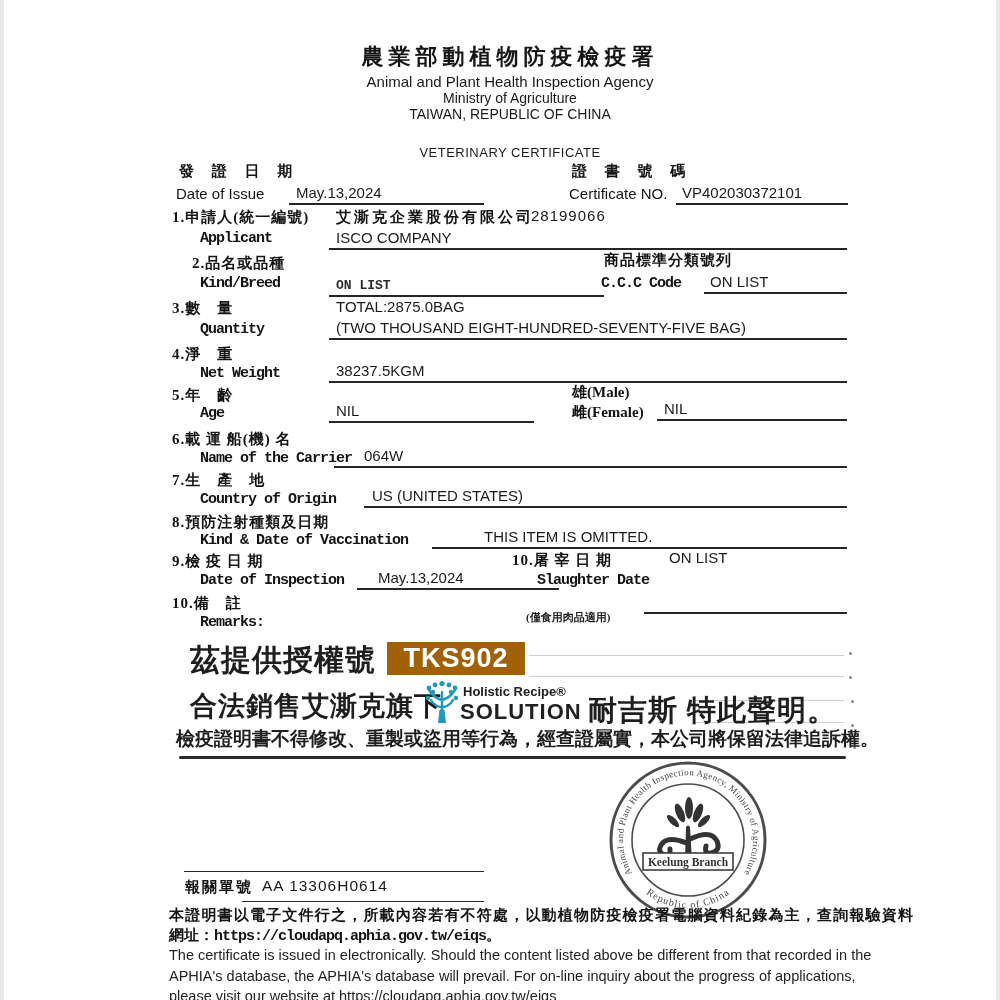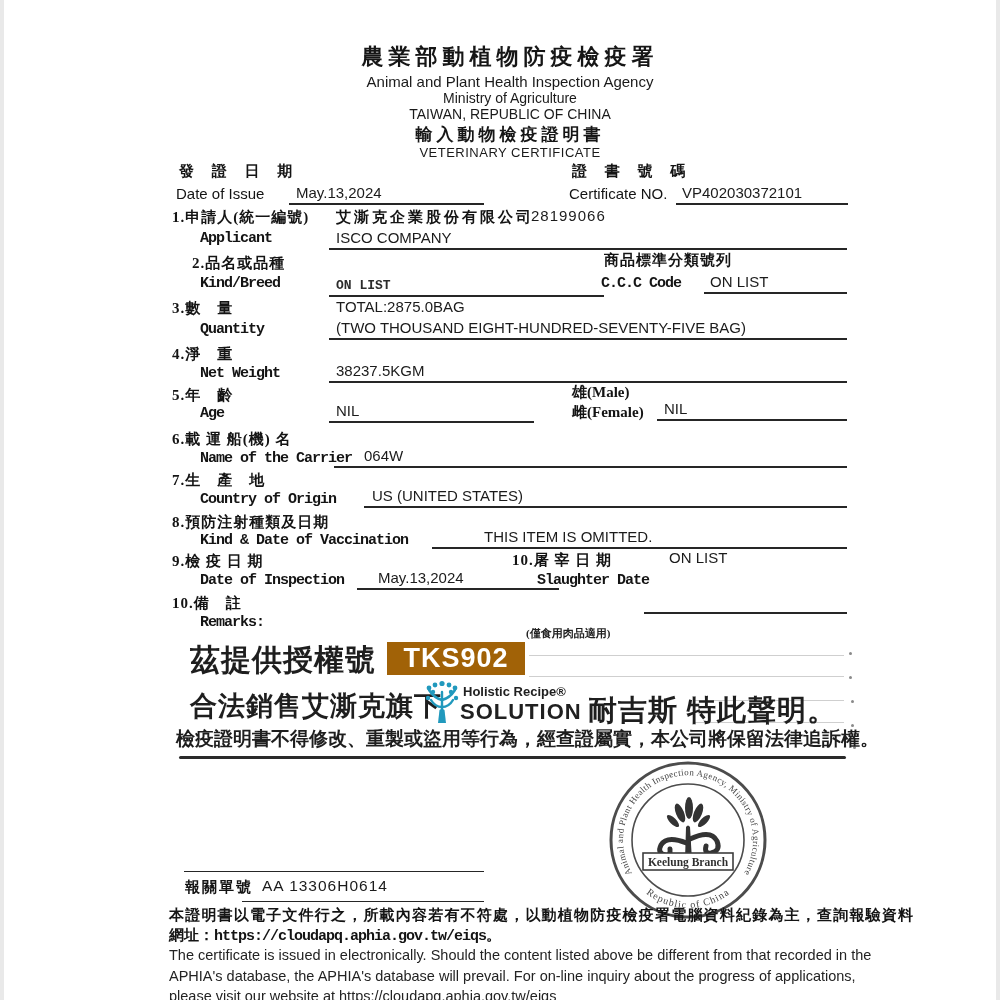--- a/index.html
+++ b/index.html
@@ -45,21 +45,20 @@
 </style>
 </head>
 <body>
 
 <div class="page">
 
   <div class="abs hdr hdr-zh1" style="top:42px;">農業部動植物防疫檢疫署</div>
   <div class="abs hdr hdr-en" style="top:73px;">Animal and Plant Health Inspection Agency</div>
   <div class="abs hdr hdr-en2" style="top:90px;">Ministry of Agriculture</div>
   <div class="abs hdr hdr-en2" style="top:106px;">TAIWAN, REPUBLIC OF CHINA</div>
-  <div class="abs hdr hdr-zh2" style="top:123px;">輸入動物檢疫證明書</div>
   <div class="abs hdr hdr-en3" style="top:145px;">VETERINARY CERTIFICATE</div>
 
   <div class="abs zh-label" style="left:175px;top:162px;letter-spacing:7px;">發 證 日 期</div>
   <div class="abs en-label-sans" style="left:172px;top:185px;">Date of Issue</div>
   <div class="abs val" style="left:292px;top:184px;">May.13,2024</div>
   <div class="line" style="left:285px;top:203px;width:195px;"></div>
 
   <div class="abs zh-label" style="left:568px;top:162px;letter-spacing:7px;">證 書 號 碼</div>
   <div class="abs en-label-sans" style="left:565px;top:185px;">Certificate NO.</div>
   <div class="abs val" style="left:678px;top:184px;">VP402030372101</div>
@@ -116,21 +115,21 @@
   <div class="abs val" style="left:480px;top:528px;">THIS ITEM IS OMITTED.</div>
   <div class="line" style="left:428px;top:547px;width:415px;"></div>
 
   <div class="abs zh-label" style="left:168px;top:552px;">9.檢 疫 日 期</div>
   <div class="abs zh-label" style="left:508px;top:551px;">10.屠 宰 日 期</div>
   <div class="abs val" style="left:665px;top:549px;">ON LIST</div>
   <div class="abs en-label" style="left:196px;top:572px;">Date of Inspection</div>
   <div class="abs val" style="left:374px;top:569px;">May.13,2024</div>
   <div class="line" style="left:353px;top:588px;width:202px;"></div>
   <div class="abs en-label" style="left:533px;top:572px;">Slaughter Date</div>
-  <div class="abs zh-small" style="left:522px;top:626px;">(僅食用肉品適用)</div>
+  <div class="abs zh-small" style="left:522px;top:610px;">(僅食用肉品適用)</div>
   <div class="line" style="left:640px;top:612px;width:203px;"></div>
 
   <div class="abs zh-label" style="left:168px;top:594px;">10.備　註</div>
   <div class="abs en-label" style="left:196px;top:614px;">Remarks:</div>
 
   <div class="faint-line" style="left:525px;top:655px;width:315px;"></div>
   <div class="faint-line" style="left:525px;top:676px;width:315px;"></div>
   <div class="faint-line" style="left:690px;top:700px;width:150px;"></div>
   <div class="faint-line" style="left:690px;top:722px;width:150px;"></div>
   <div class="dot" style="left:845px;top:652px;"></div>

